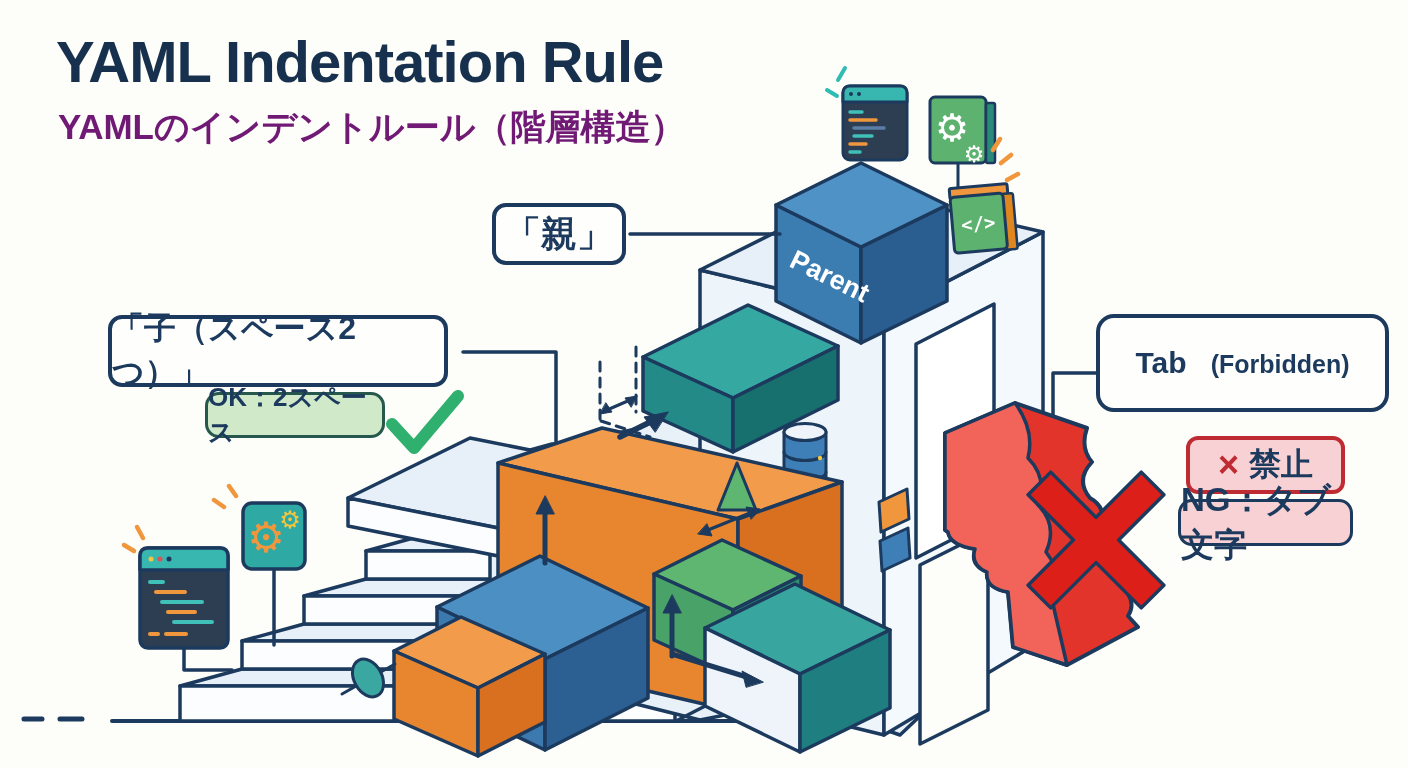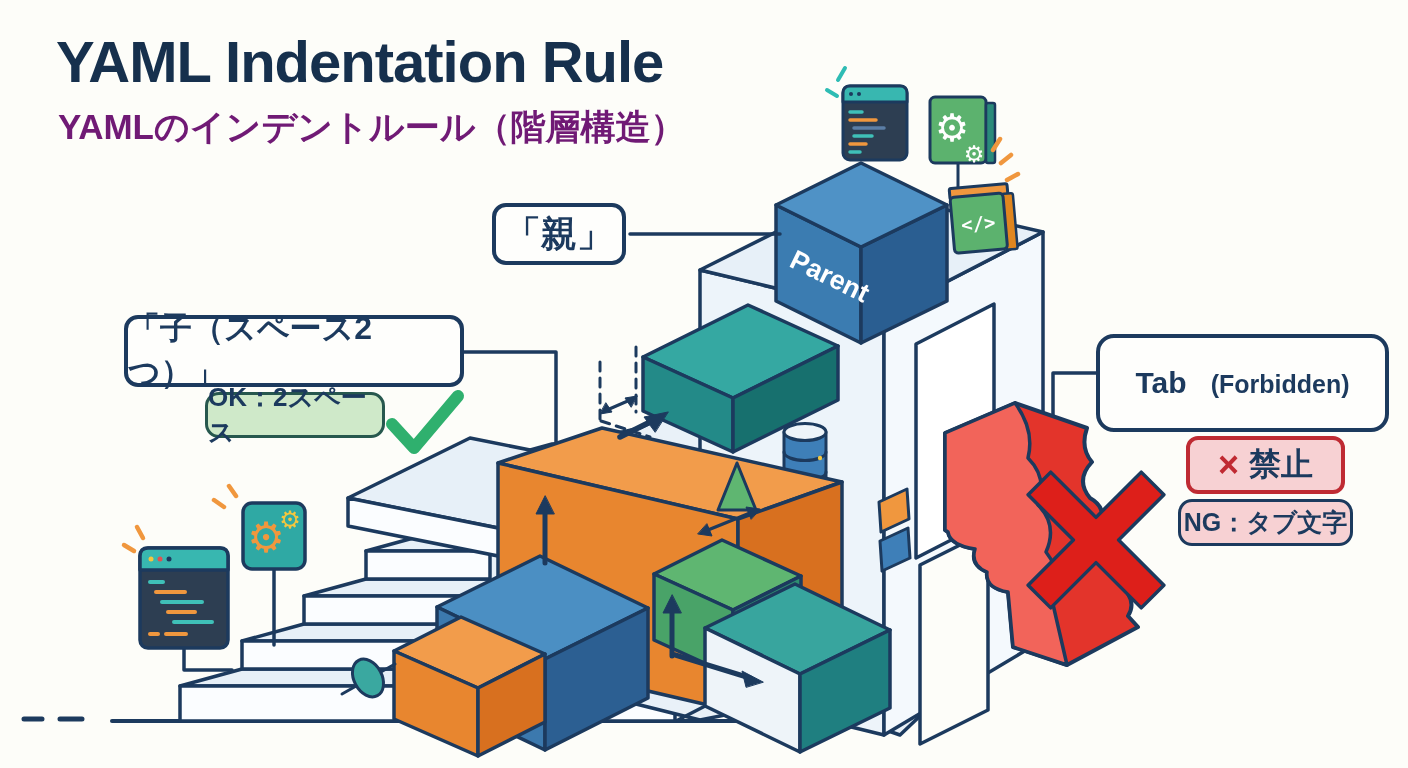--- a/index.html
+++ b/index.html
@@ -4,30 +4,30 @@
 <style>
   html,body{margin:0;padding:0}
   .stage{position:relative;width:1408px;height:768px;background:#fdfdf9;overflow:hidden;
          font-family:"Liberation Sans","DejaVu Sans",sans-serif;}
   .stage svg{position:absolute;left:0;top:0}
   .title{position:absolute;left:56px;top:28px;font-size:58px;font-weight:bold;color:#16304d;letter-spacing:-1px;white-space:nowrap}
   .subtitle{position:absolute;left:58px;top:104px;font-size:35px;font-weight:bold;color:#701a75;white-space:nowrap}
   .callout{position:absolute;display:flex;align-items:center;justify-content:center;background:#fefefc;
            border:4px solid #1c3a5e;border-radius:14px;color:#1c3a5e;font-weight:bold;box-sizing:border-box}
   #parent-callout{left:492px;top:203px;width:134px;height:62px;font-size:36px}
-  #child-callout{left:124px;top:315px;width:340px;height:72px;font-size:32px}
-  #tab-callout{left:1096px;top:334px;width:293px;height:98px;flex-direction:row;border-radius:18px;line-height:1.12}
+  #child-callout{left:108px;top:315px;width:340px;height:72px;font-size:32px}
+  #tab-callout{left:1096px;top:314px;width:293px;height:98px;flex-direction:row;border-radius:18px;line-height:1.12}
   .tab-line1{font-size:30px;display:flex;align-items:baseline}
   .tab-note{font-size:25px;margin-left:24px}
   .tab-line2{font-size:26px}
   .badge{position:absolute;display:flex;align-items:center;justify-content:center;font-weight:bold;border-radius:14px;box-sizing:border-box}
   #ok-badge{left:205px;top:392px;width:180px;height:46px;background:#cfe9c9;border:3px solid #27584e;color:#1c3a5e;font-size:26px}
   #forbidden-badge{left:1186px;top:436px;width:159px;height:58px;background:#f7d1d3;border:4px solid #bf2b33;border-radius:12px;font-size:32px;color:#1c3a5e}
   #forbidden-badge .mark{color:#c02a32;margin-right:10px;font-size:36px;font-weight:bold}
-  #ng-badge{left:1178px;top:499px;width:175px;height:47px;background:#f7d1d3;border:3px solid #1c3a5e;color:#1c3a5e;font-size:25px}
+  #ng-badge{left:1178px;top:499px;width:175px;height:47px;background:#f7d1d3;border:3px solid #1c3a5e;color:#1c3a5e;font-size:33px}
 </style>
 </head>
 <body>
 
 <div class="stage">
 
 <svg width="1408" height="768" viewBox="0 0 1408 768">
  <g stroke="#1c3a5e" stroke-width="3.5" stroke-linejoin="round" stroke-linecap="round">
 
   <g>

